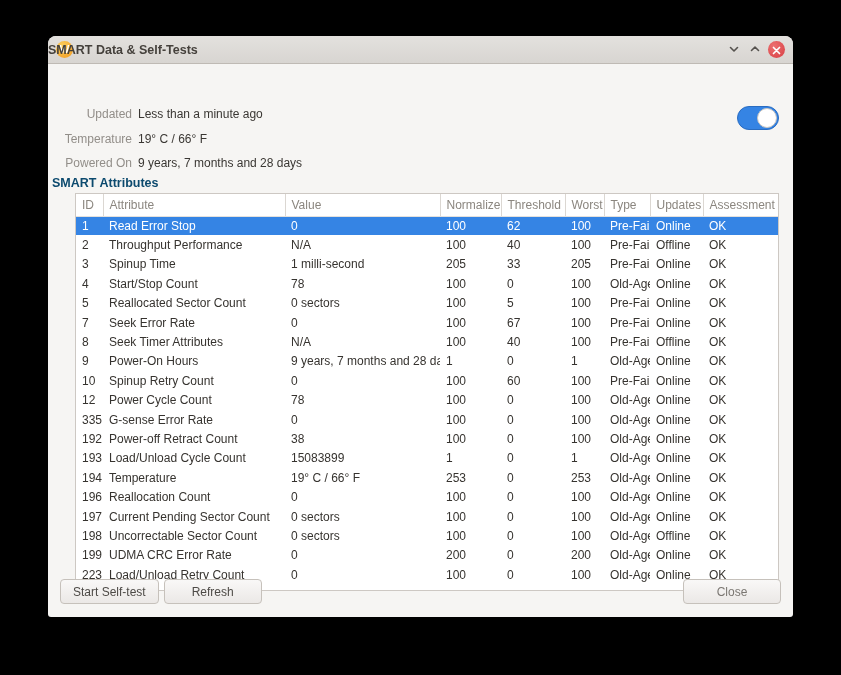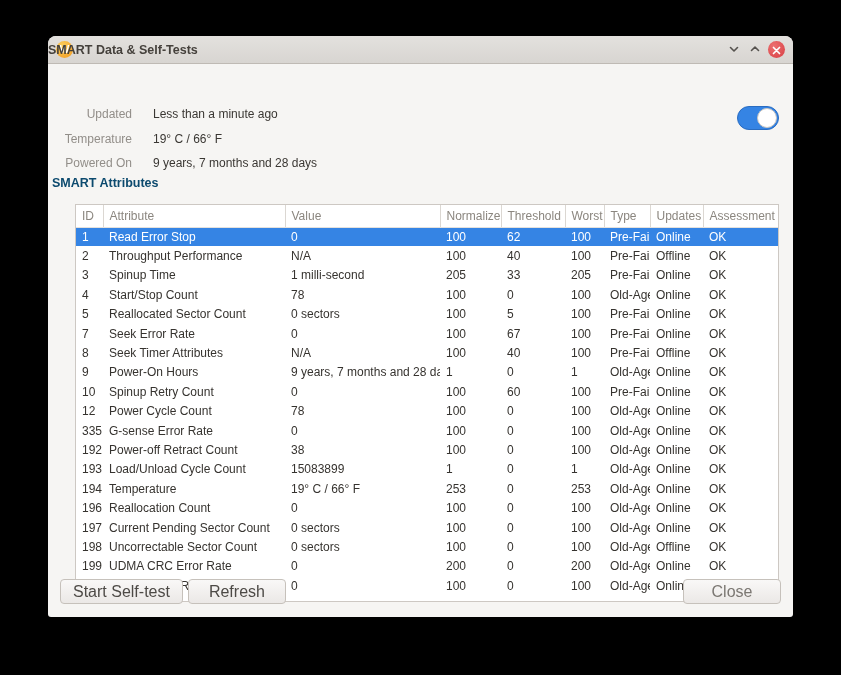--- a/index.html
+++ b/index.html
@@ -50,21 +50,21 @@
   .close-btn {
     width: 17px; height: 17px; border-radius: 50%;
     background: radial-gradient(circle at 35% 30%, #ec7070, #dd4b4f 75%);
     display: flex; align-items: center; justify-content: center;
   }
 
   
   .info-section { position: absolute; top: 66px; left: 12px; right: 12px; height: 70px; }
   .info-col-left { position: absolute; left: 0; top: 0; }
   .info-col-right { position: absolute; left: 321px; top: 0; }
-  .info-row { display: flex; align-items: center; height: 24.5px; gap: 21px; font-size: 12px; }
+  .info-row { display: flex; align-items: center; height: 24.5px; gap: 6px; font-size: 12px; }
   .info-label { color: #928e89; text-align: right; }
   .info-col-left .info-label { width: 72px; }
   .info-col-right .info-label { width: 100px; }
   .info-value { color: #3a3733; }
 
   .toggle {
     position: absolute; right: 2px; top: 4px;
     width: 42px; height: 24px; border-radius: 12px;
     background: var(--toggle-on, #3584e4);
     border: 1px solid #2a6cc0;
@@ -76,21 +76,21 @@
   }
 
   
   .section-title {
     position: absolute; top: 140px; left: 4px;
     font-size: 12.5px; font-weight: bold; color: #0c4a6e;
   }
 
   
   .table-frame {
-    position: absolute; left: 27px; top: 168px;
+    position: absolute; left: 27px; top: 157px;
     width: 704px; height: 398px;
     background: #ffffff;
     border: 1px solid #cdc8c3;
   }
   table { border-collapse: collapse; table-layout: fixed; width: 100%; font-size: 12px; }
   col.c-id { width: 27px; }
   col.c-attr { width: 182px; }
   col.c-value { width: 155px; }
   col.c-norm { width: 61px; }
   col.c-thresh { width: 64px; }
@@ -114,21 +114,21 @@
   
   .footer {
     position: absolute; left: 12px; right: 12px; bottom: 13px;
     display: flex; align-items: center; gap: 5px;
   }
   .btn {
     min-width: 98px; height: 25px;
     background: linear-gradient(#f9f8f7, #ebe8e6);
     border: 1px solid #c6c1bb;
     border-radius: 4px;
-    font-size: 16px; color: #4d4a46;
+    font-size: 12px; color: #4d4a46;
     display: flex; align-items: center; justify-content: center;
     padding: 0 12px;
     font-family: inherit;
   }
   .btn-close { margin-left: auto; color: #7b7772; }
 </style>
 </head>
 <body>
 
 <div class="stage">

